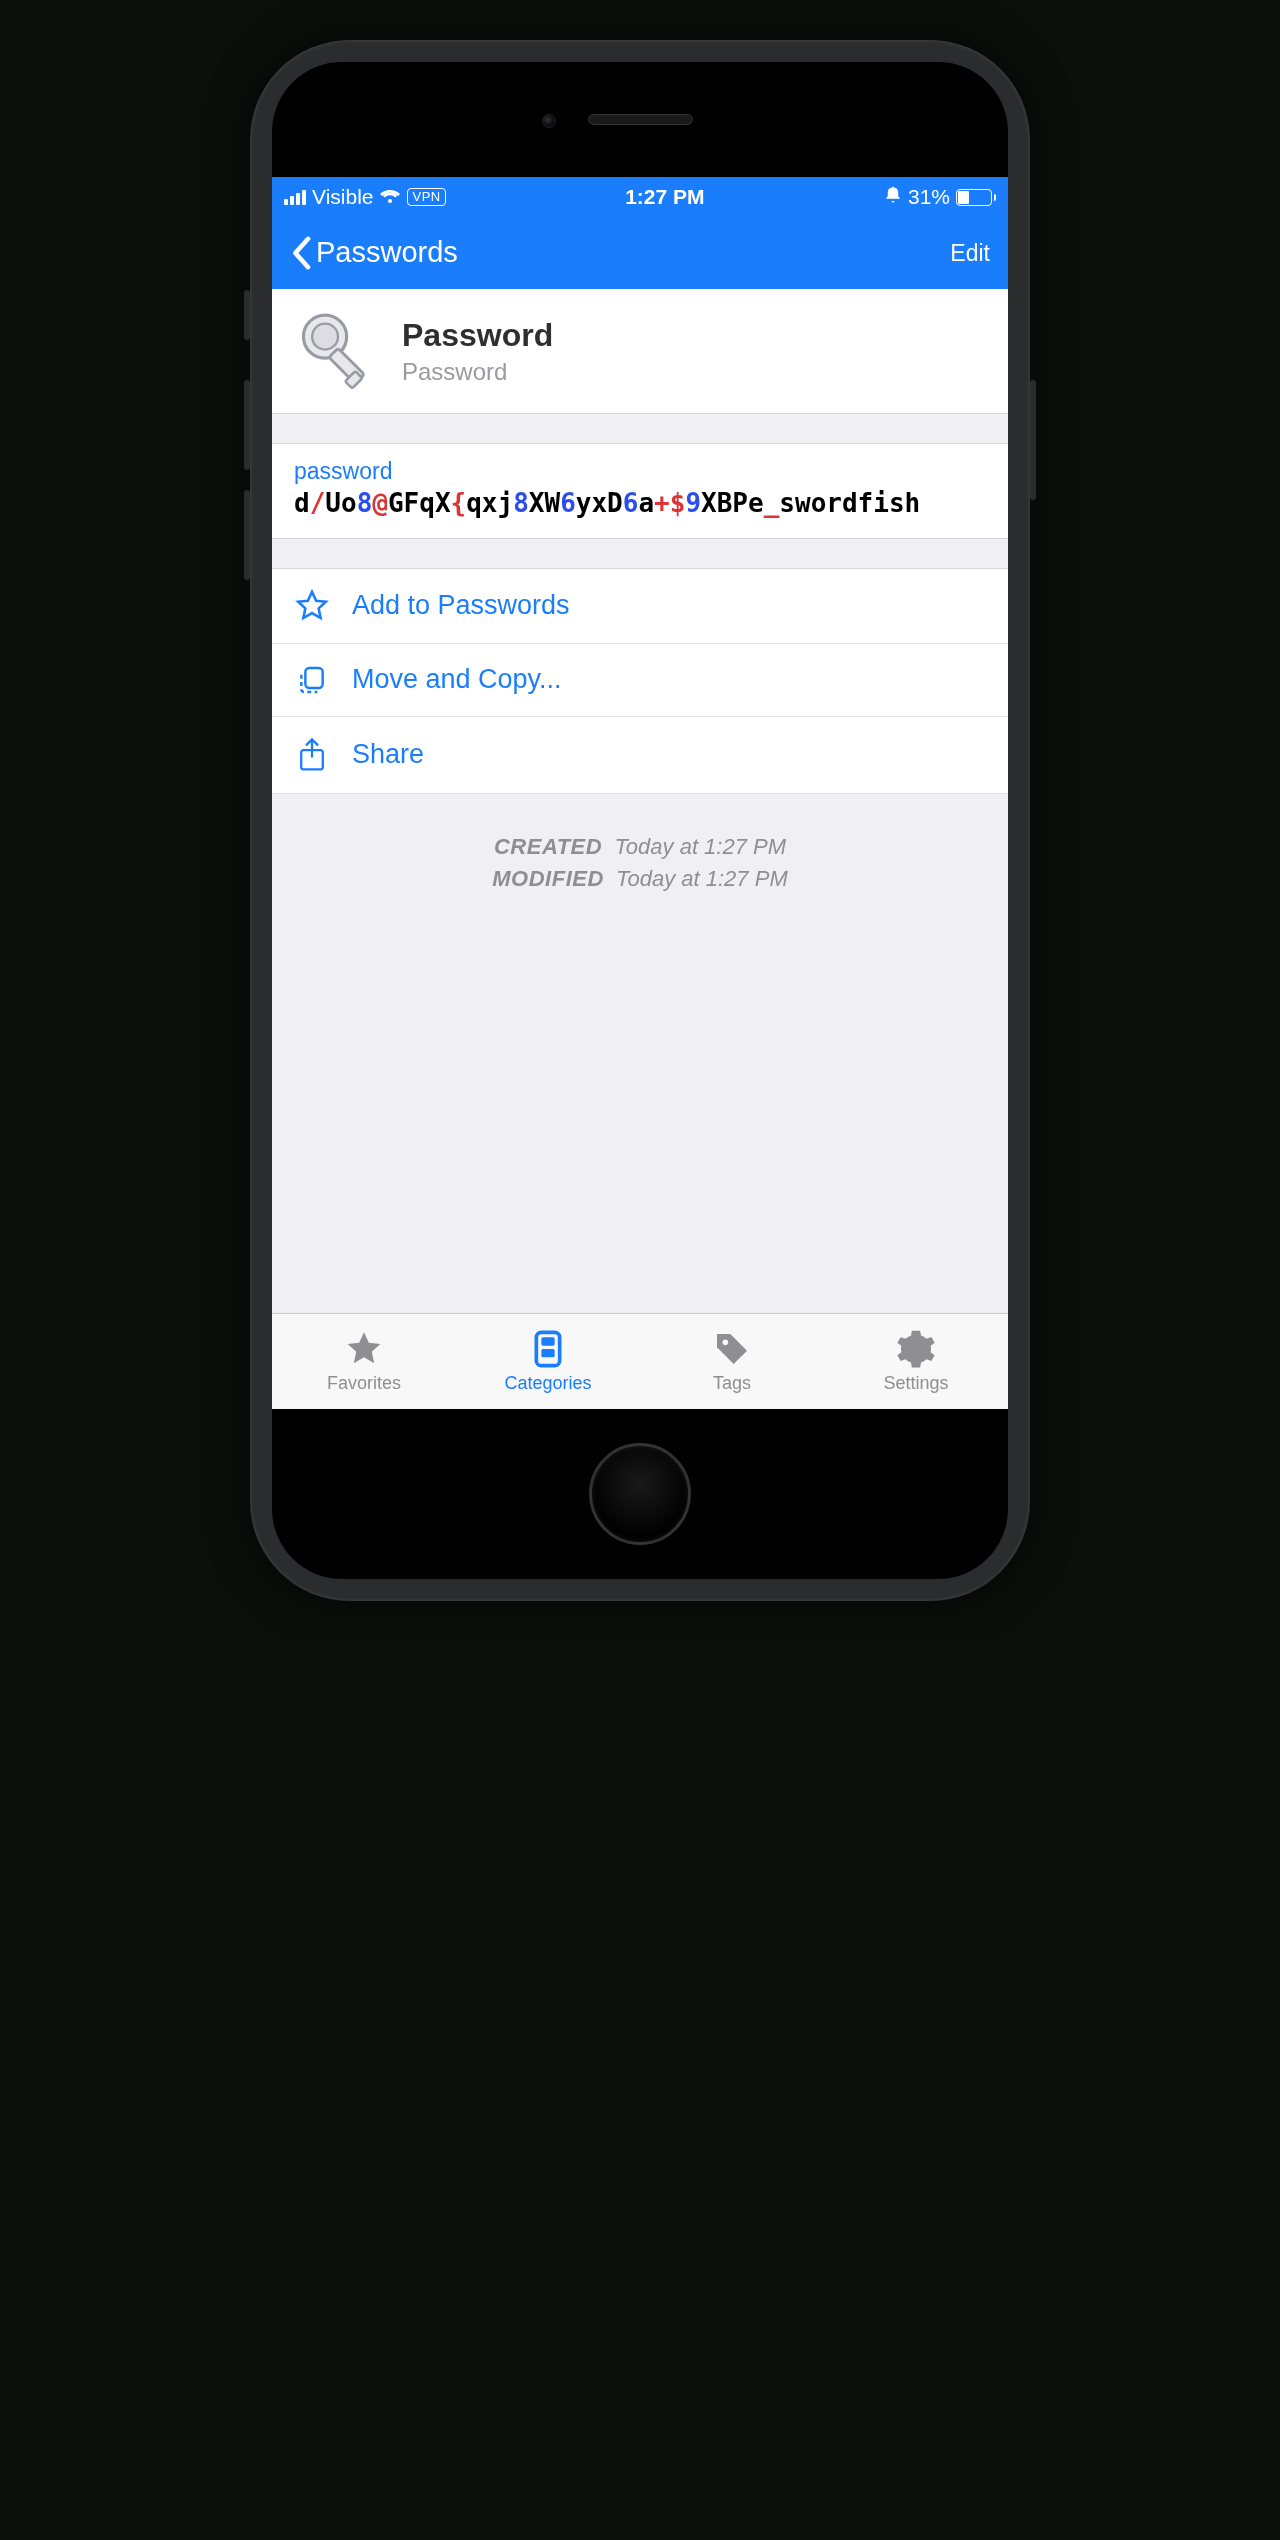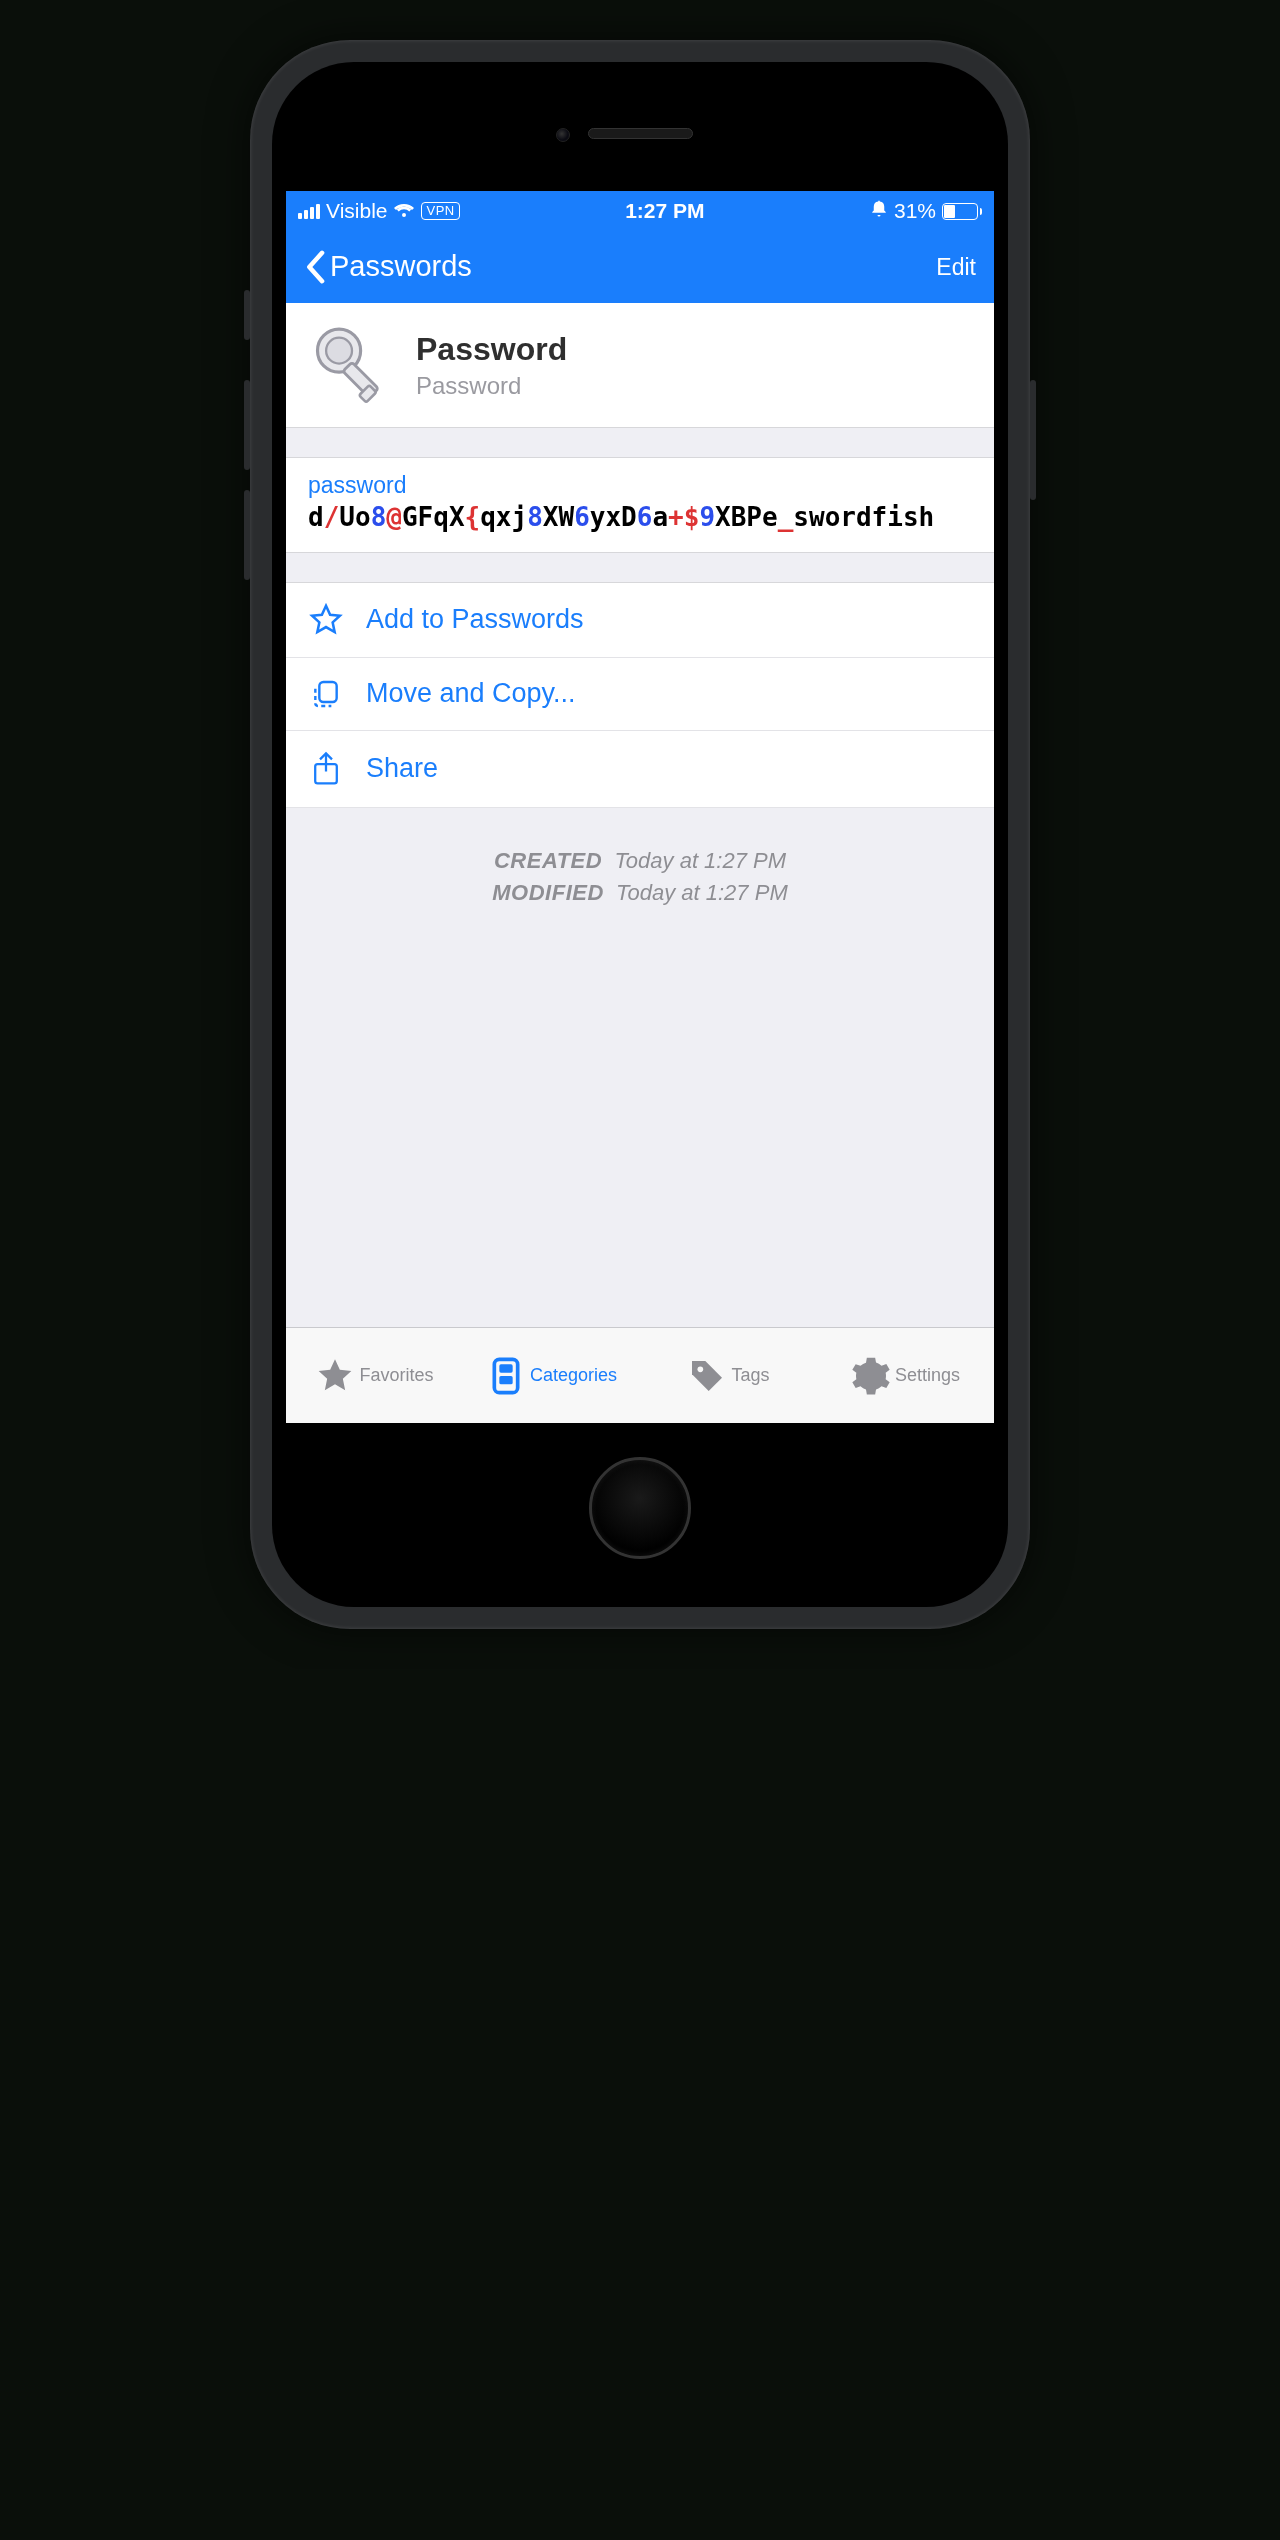--- a/index.html
+++ b/index.html
@@ -14,21 +14,20 @@
     width: 780px;
     background: #2a2c2e;
     border-radius: 100px;
     padding: 22px;
     box-shadow: 0 0 40px rgba(0,0,0,0.6), inset 0 0 4px rgba(255,255,255,0.15);
     position: relative;
   }
   .phone-inner {
     background: #000;
     border-radius: 82px;
-    padding: 14px;
   }
   .phone-body {
     background: #000;
     border-radius: 70px;
     overflow: hidden;
     position: relative;
   }
   .phone-top {
     height: 115px;
     display: flex;
@@ -200,21 +199,21 @@
   
   .tab-bar {
     background: #f8f8f8;
     border-top: 1px solid #c9c9cd;
     height: 96px;
     display: flex;
   }
   .tab {
     flex: 1;
     display: flex;
-    flex-direction: row;
+    flex-direction: column;
     align-items: center;
     justify-content: center;
     gap: 4px;
     color: #8e8e93;
     font-size: 18px;
   }
   .tab.active { color: #1a7efc; }
   .tab svg { width: 40px; height: 40px; }
 </style>
 </head>

